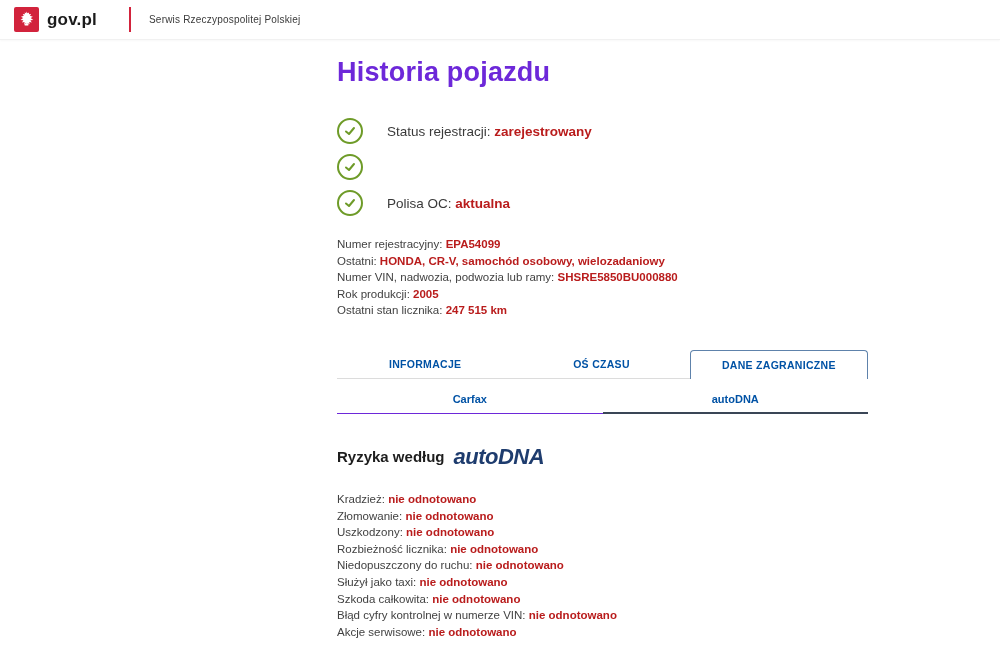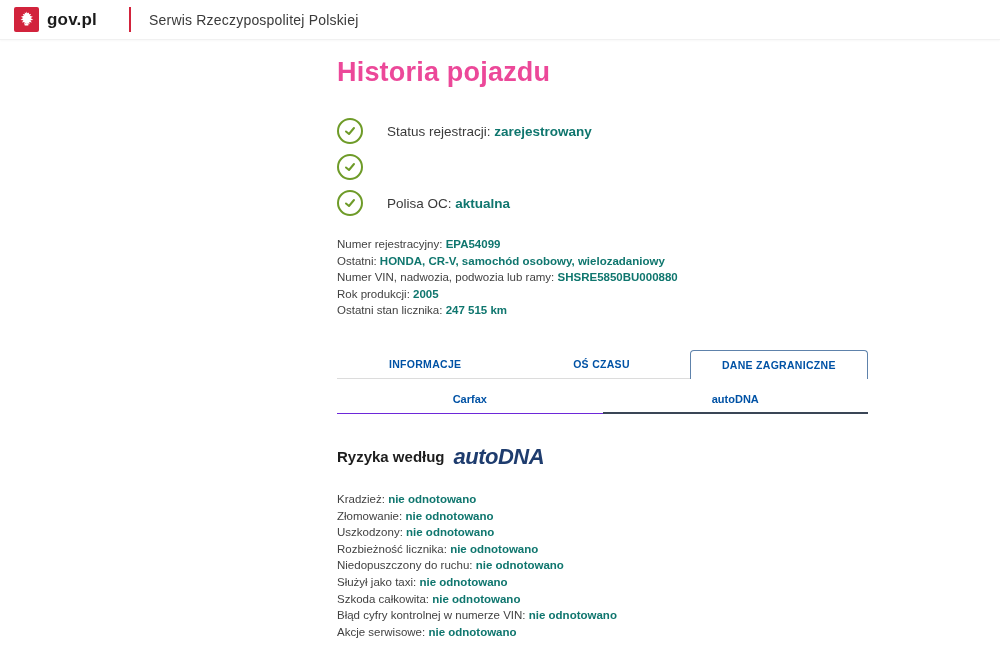--- a/index.html
+++ b/index.html
@@ -8,33 +8,33 @@
   .page { position:relative; width:1000px; height:618px; }
 
   
   .header { height:40px; display:flex; align-items:center; padding-left:14px;
     border-bottom:1px solid #f1f1f1; box-shadow:0 1px 2px rgba(0,0,0,.03); background:#fff; }
   .emblem { width:25px; height:25px; background:#d2233c; border-radius:2px;
     display:flex; align-items:center; justify-content:center; flex:0 0 auto; }
   .emblem svg { width:19px; height:19px; }
   .brand-text { font-size:17px; font-weight:700; color:#1b1b1b; margin-left:8px; letter-spacing:.2px; }
   .header-divider { width:2px; height:25px; background:#d2233c; margin:0 18px 0 32px; }
-  .service-text { font-size:14px; color:#3a3a3a; letter-spacing:.2px; }
+  .service-text { font-size:10px; color:#3a3a3a; letter-spacing:.2px; }
 
   
   .content { position:absolute; left:337px; top:40px; width:531px; }
-  h1.title { margin-top:17px; font-size:27px; font-weight:700; color:#ec4899; letter-spacing:.2px; }
+  h1.title { margin-top:17px; font-size:27px; font-weight:700; color:#6d28d9; letter-spacing:.2px; }
 
   .status-list { margin-top:25px; }
   .status-row { display:flex; align-items:center; height:36px; }
   .check-badge { width:26px; height:26px; border:2px solid #6e9b28; border-radius:50%;
     display:flex; align-items:center; justify-content:center; flex:0 0 auto; }
   .check-badge svg { width:14px; height:14px; }
   .status-text { margin-left:24px; font-size:13.5px; color:#3a3a3a; }
-  .b { font-weight:700; color:#0f766e; }
+  .b { font-weight:700; color:#b91c1c; }
 
   .detail-list { margin-top:15px; }
   .detail-line { font-size:11.5px; line-height:16.6px; color:#424242; }
 
   
   .tabs { display:flex; margin-top:31px; }
   .tab { flex:1; height:29px; line-height:28px; text-align:center; color:#0052a5;
     font-weight:700; font-size:10.5px; letter-spacing:.3px; border-bottom:1px solid #dcdcdc; cursor:pointer; }
   .tab.active { border:1px solid #5e82ab; border-bottom:none; border-radius:4px 4px 0 0; }
 

